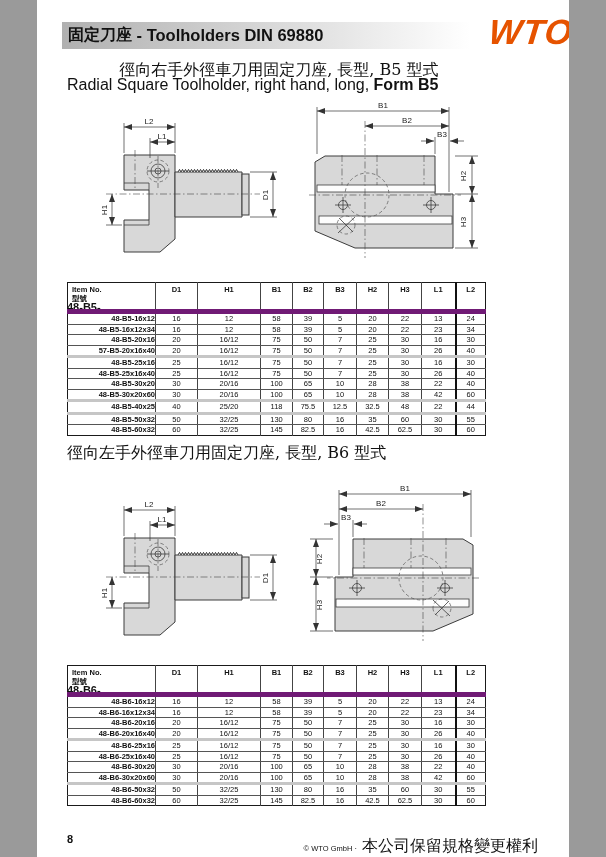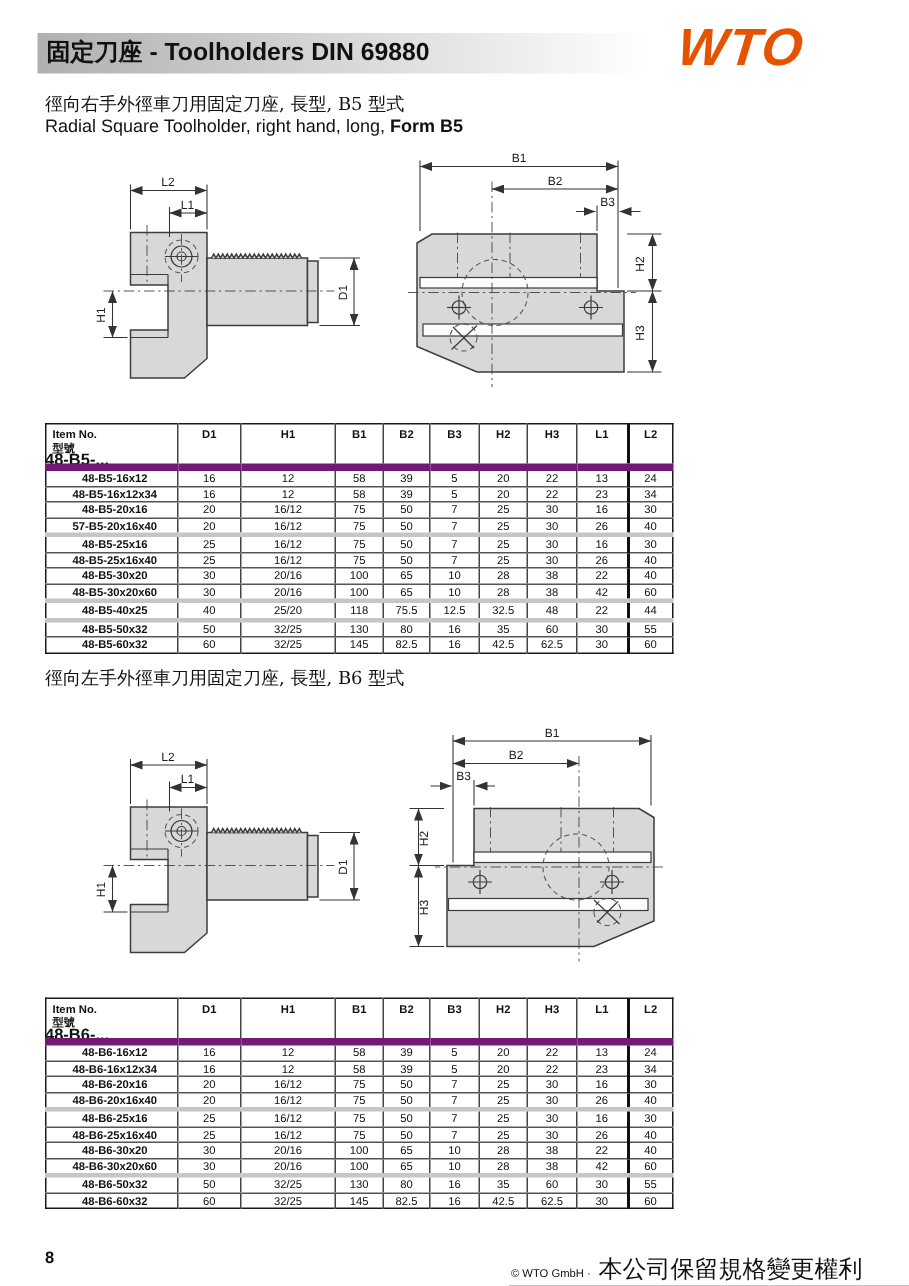--- a/index.html
+++ b/index.html
@@ -1,30 +1,30 @@
 <!DOCTYPE html>
 <html><head>
 <meta charset="utf-8">
 <style>
   html,body{margin:0;padding:0;background:#9a9a9a;}
-  .page{position:relative;width:606px;height:857px;background:#fff;margin:0 auto;
+  .page{position:relative;width:532px;height:857px;background:#fff;margin:0 auto;
         font-family:"Liberation Sans",sans-serif;color:#111;overflow:hidden;}
 
   
   .header-bar{position:absolute;left:25px;top:22px;width:408px;height:27px;
     background:linear-gradient(to right,#b0b0b0,#ffffff);
     display:flex;align-items:center;padding-left:6px;box-sizing:border-box;white-space:nowrap;}
   .title-zh{font-family:"DejaVu Serif","Liberation Serif",serif;font-size:16px;font-weight:600;}
   .title-rest{font-size:16.5px;font-weight:bold;white-space:pre;}
   .logo{position:absolute;left:452px;top:12px;font-size:35px;font-weight:900;font-style:italic;
         letter-spacing:1px;transform:skewX(-6deg);font-family:"Liberation Sans",sans-serif;}
 
   
   .section{position:absolute;left:0;width:606px;height:383px;}
-  .desc{position:absolute;left:30px;top:2px;font-size:12px;line-height:15px;}
+  .desc{position:absolute;left:30px;top:2px;font-size:16px;line-height:15px;text-align:right;}
   .desc-zh{font-family:"DejaVu Serif","Liberation Serif",serif;}
   .series-label{position:absolute;left:30px;top:196px;font-size:11px;font-weight:bold;margin-top:45px;}
 
   .drawings{position:absolute;left:0;top:32px;width:606px;height:180px;}
   .dl{position:absolute;left:45px;top:16px;}
   .dr{position:absolute;left:272px;top:0px;}
 
   
   svg text{font-family:"Liberation Sans",sans-serif;font-size:8px;fill:#222;}
   .outline{fill:#d8d8d8;stroke:#3c3c3c;stroke-width:1;stroke-linejoin:miter;}
@@ -40,21 +40,21 @@
     table-layout:fixed;font-size:7.5px;border:1.5px solid #1a1a1a;}
   table.spec th,table.spec td{border-left:1px solid #444;overflow:hidden;}
   table.spec th:first-child,table.spec td:first-child{border-left:none;}
   table.spec th:last-child,table.spec td:last-child{border-left:2px solid #111;}
   table.spec thead th{border-bottom:5px solid #701a75;height:24px;vertical-align:top;
     padding:2px 0 0 0;font-weight:bold;text-align:center;}
   table.spec thead th.th-item{text-align:left;padding-left:4px;}
   table.spec td{height:9px;line-height:9.5px;padding:0;text-align:center;border-bottom:1px solid #555;}
   table.spec tr:last-child td{border-bottom:none;}
   table.spec tr.group-end td{border-bottom:3px solid #c6c6c6;}
-  table.spec td.item-cell{text-align:center;font-weight:bold;padding-left:4px;}
+  table.spec td.item-cell{text-align:right;font-weight:bold;padding-left:4px;}
 
   
   .footer-page{position:absolute;left:30px;top:833px;font-size:11px;font-weight:bold;}
   .footer-copy{position:absolute;right:31px;top:836px;font-size:7.5px;white-space:nowrap;}
   .footer-copy .zh{font-size:16px;font-family:"DejaVu Serif","Liberation Serif",serif;}
 </style>
 </head>
 <body>
 
 <div class="page">

